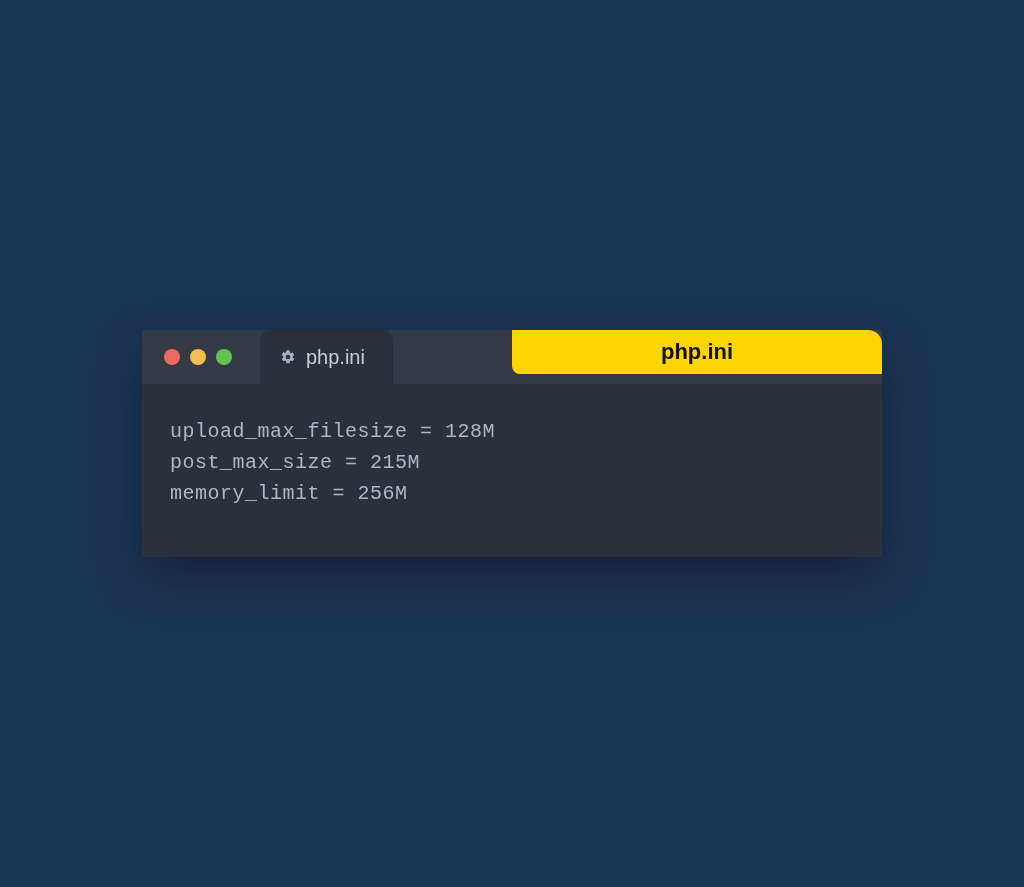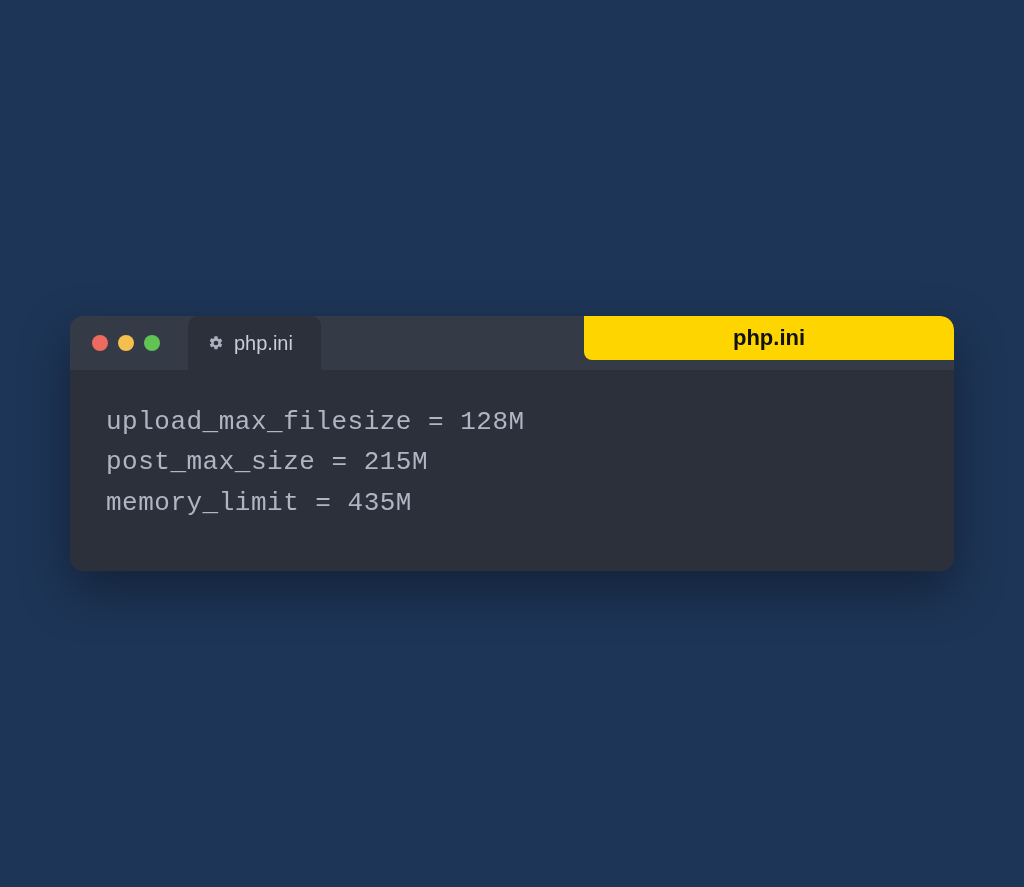--- a/index.html
+++ b/index.html
@@ -12,23 +12,23 @@
       width: 1024px;
       height: 887px;
       background: #1d3557;
       display: flex;
       align-items: center;
       justify-content: center;
       font-family: -apple-system, BlinkMacSystemFont, "Segoe UI", Helvetica, Arial, sans-serif;
     }
 
     .window {
-      width: 884px;
+      width: 740px;
       background: #2b303b;
-      border-radius: 13px;
+      border-radius: 2px;
       overflow: hidden;
       box-shadow: 0 20px 50px rgba(0,0,0,0.35);
       position: relative;
     }
 
     .titlebar {
       height: 54px;
       background: #353a47;
       display: flex;
       align-items: center;
@@ -95,23 +95,23 @@
       font-weight: 800;
       font-size: 22px;
       display: flex;
       align-items: center;
       justify-content: center;
       border-top-right-radius: 14px;
       border-bottom-left-radius: 8px;
     }
 
     .editor {
-      padding: 32px 28px 48px 36px;
+      padding: 32px 28px 48px 28px;
       font-family: "SF Mono", Menlo, Monaco, Consolas, "Courier New", monospace;
-      font-size: 26px;
+      font-size: 20px;
       color: #aeb6c4;
       line-height: 1.55;
       letter-spacing: 0.5px;
     }
   </style>
 </head>
 <body>
 
 <div class="window">
 
@@ -134,16 +134,16 @@
 
     <div class="badge">
       <span>php.ini</span>
     </div>
 
   </div>
 
   <div class="editor">
     <div>upload_max_filesize = 128M</div>
     <div>post_max_size = 215M</div>
-    <div>memory_limit = 435M</div>
+    <div>memory_limit = 256M</div>
   </div>
 
 </div>
 
 </body></html>

